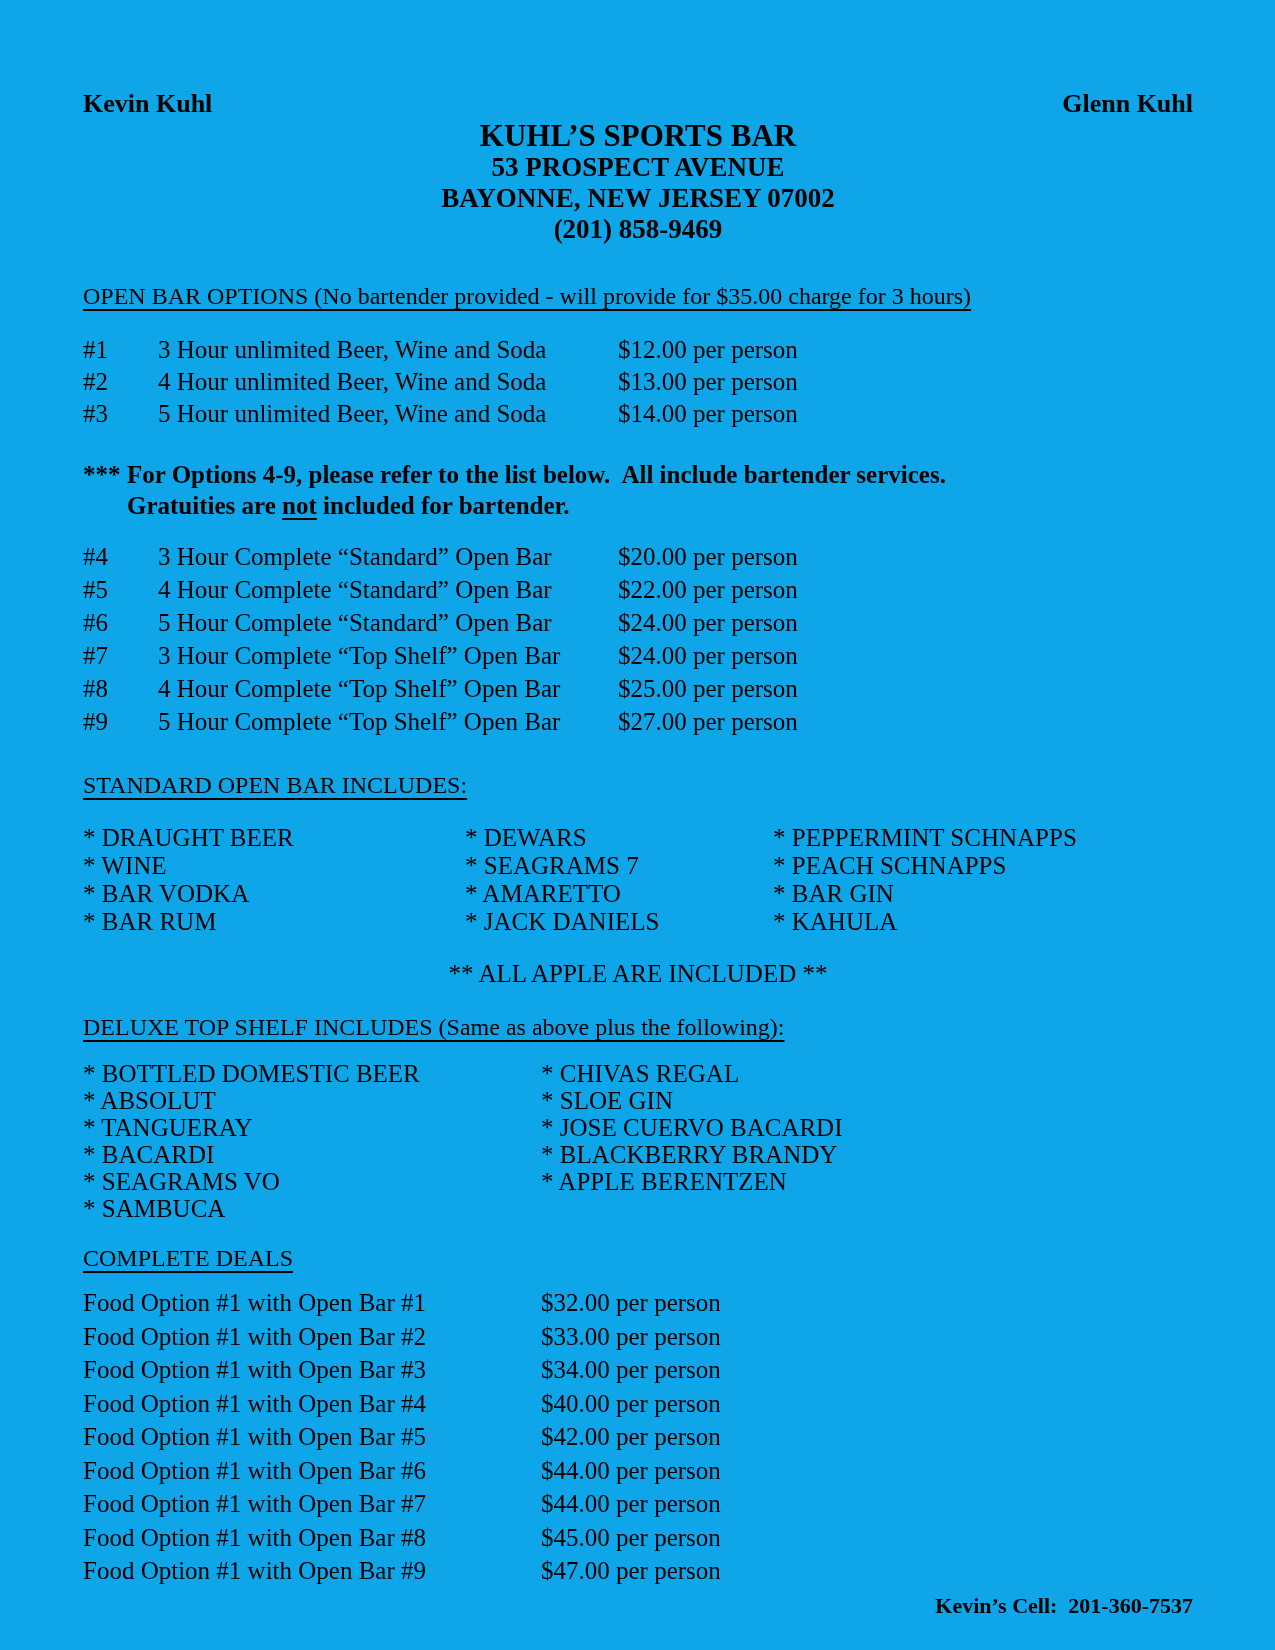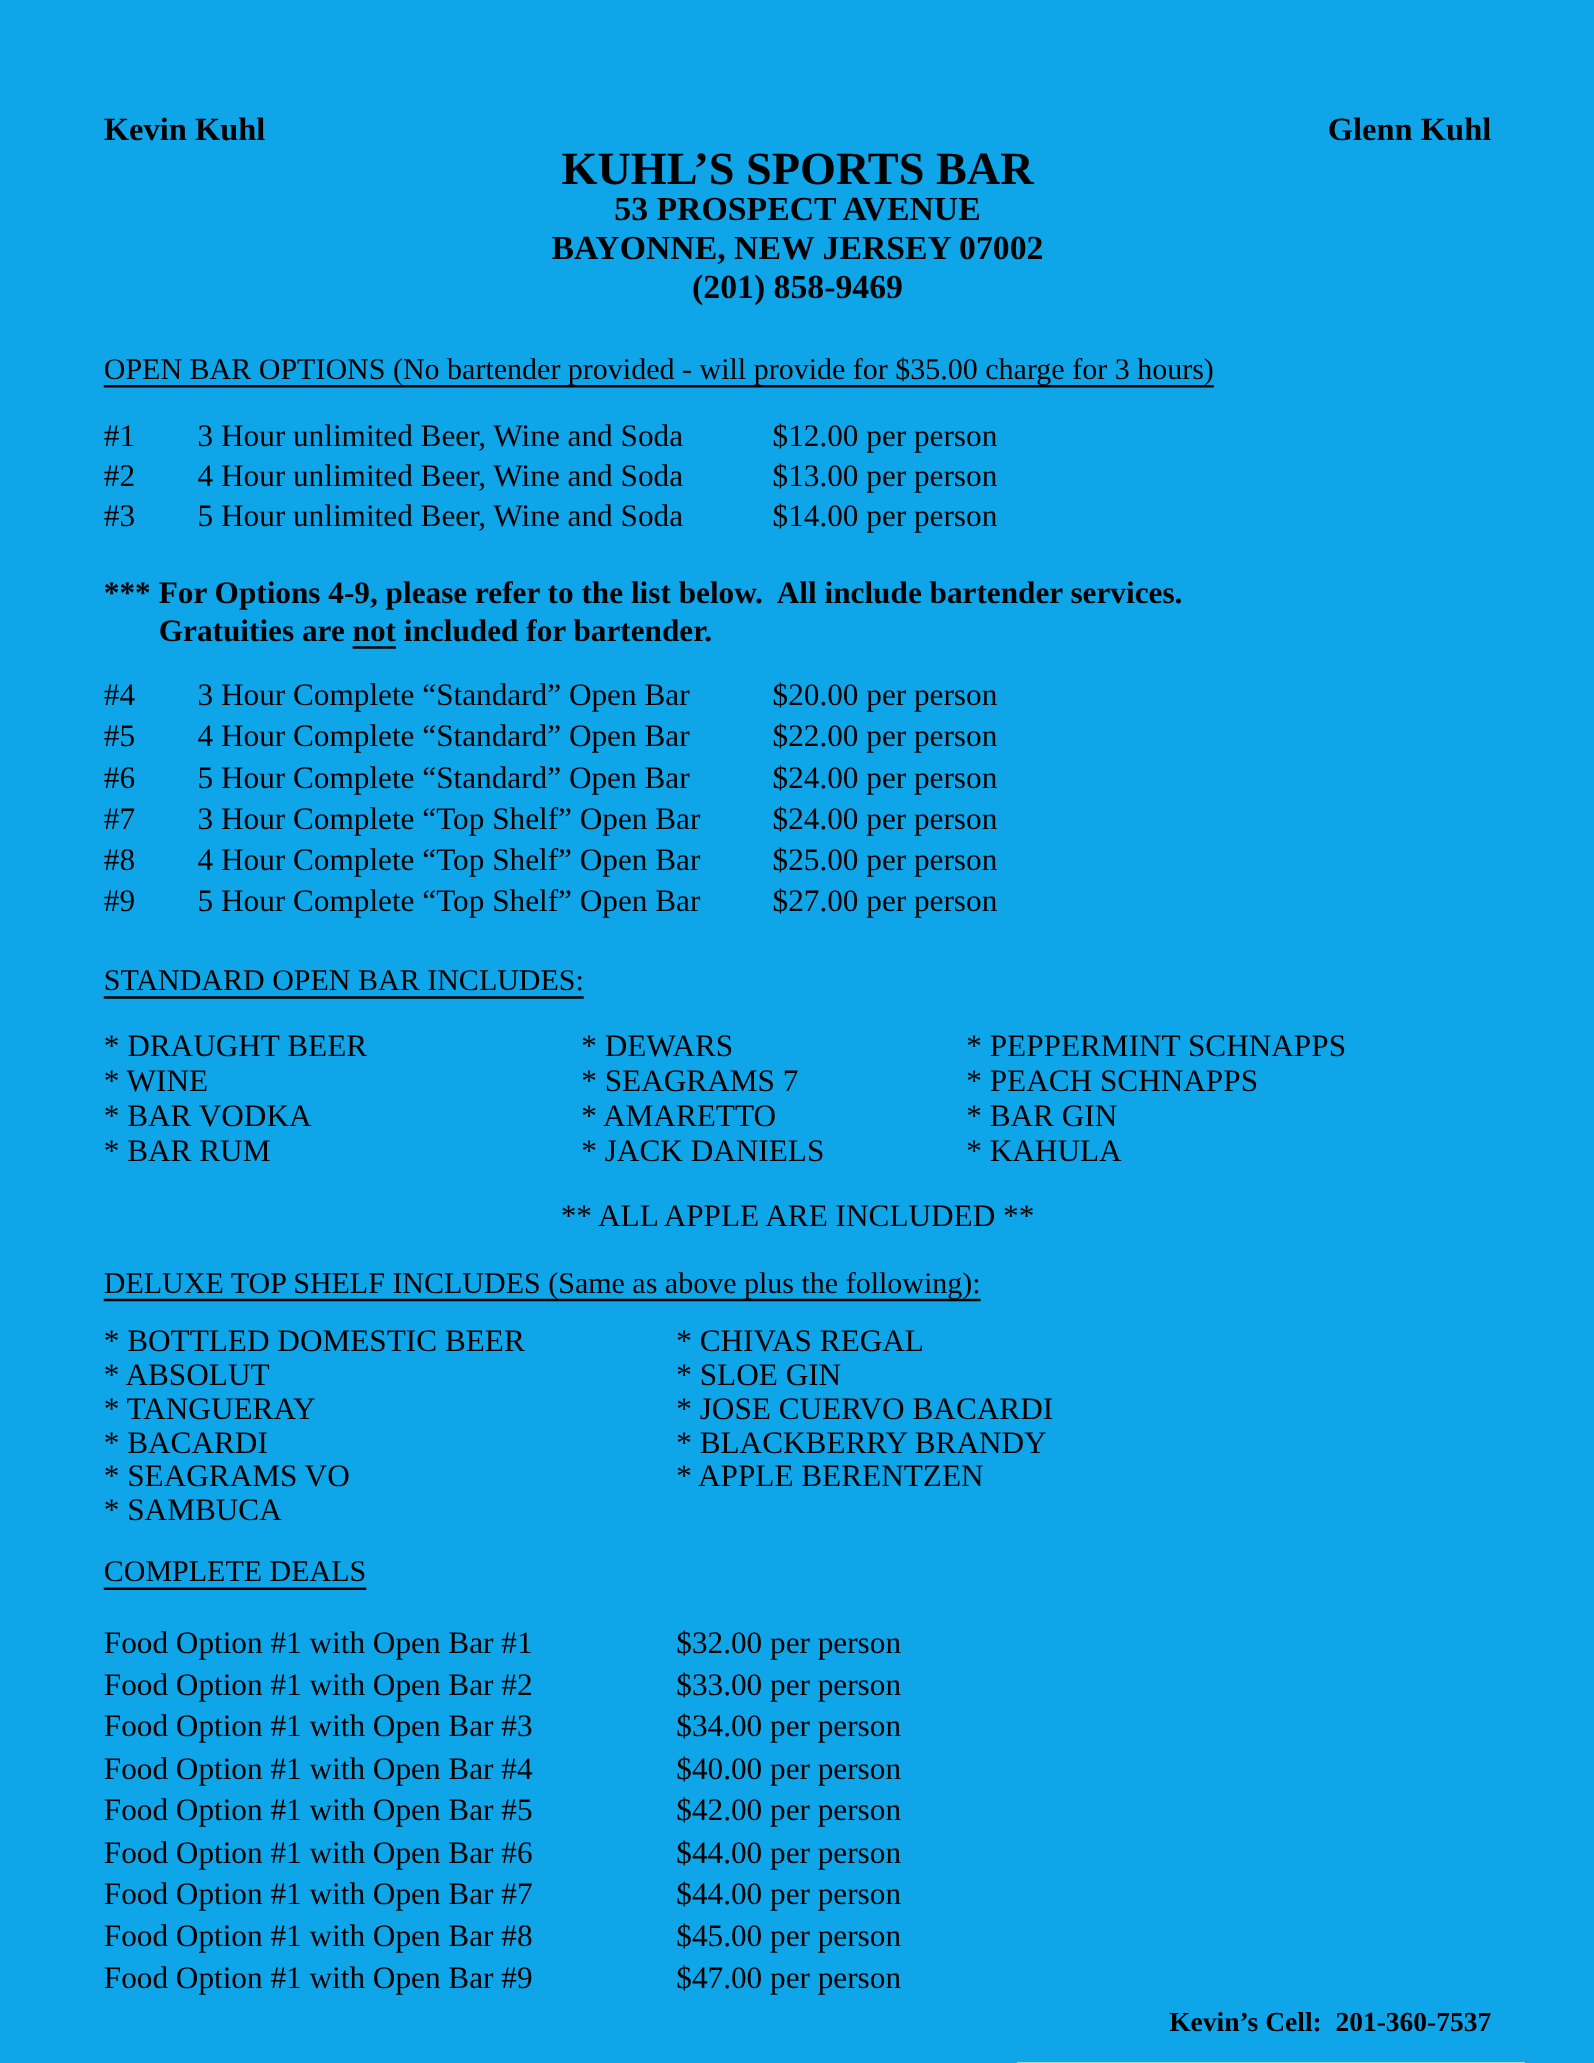--- a/index.html
+++ b/index.html
@@ -17,21 +17,21 @@
   .names-row {
     display: flex;
     justify-content: space-between;
     font-weight: bold;
     font-size: 26px;
     line-height: 31px;
   }
   .doc-title {
     text-align: center;
     font-weight: bold;
-    font-size: 37px;
+    font-size: 31px;
     line-height: 33px;
   }
   .doc-addr {
     text-align: center;
     font-weight: bold;
     font-size: 27px;
     line-height: 31px;
   }
   .section-heading {
     font-weight: normal;
@@ -79,21 +79,21 @@
     font-size: 25px;
     line-height: 28px;
     margin-top: 24px;
   }
   #heading-deluxe { margin-top: 24px; }
   #deluxe-grid { margin-top: 17px; }
   #deluxe-grid .inc-line { line-height: 27px; }
   .dlx-col1 { width: 458px; flex: none; }
   .dlx-col2 { flex: 1; }
   #heading-deals { margin-top: 21px; }
-  #deals-list { margin-top: 24px; }
+  #deals-list { margin-top: 12px; }
   .deal-row { display: flex; font-size: 25px; line-height: 33.5px; }
   .deal-label { width: 458px; flex: none; }
   .deal-price { flex: 1; }
   .footer {
     text-align: right;
     font-weight: bold;
     font-size: 22px;
     line-height: 31px;
     margin-top: 2px;
     white-space: pre-wrap;

